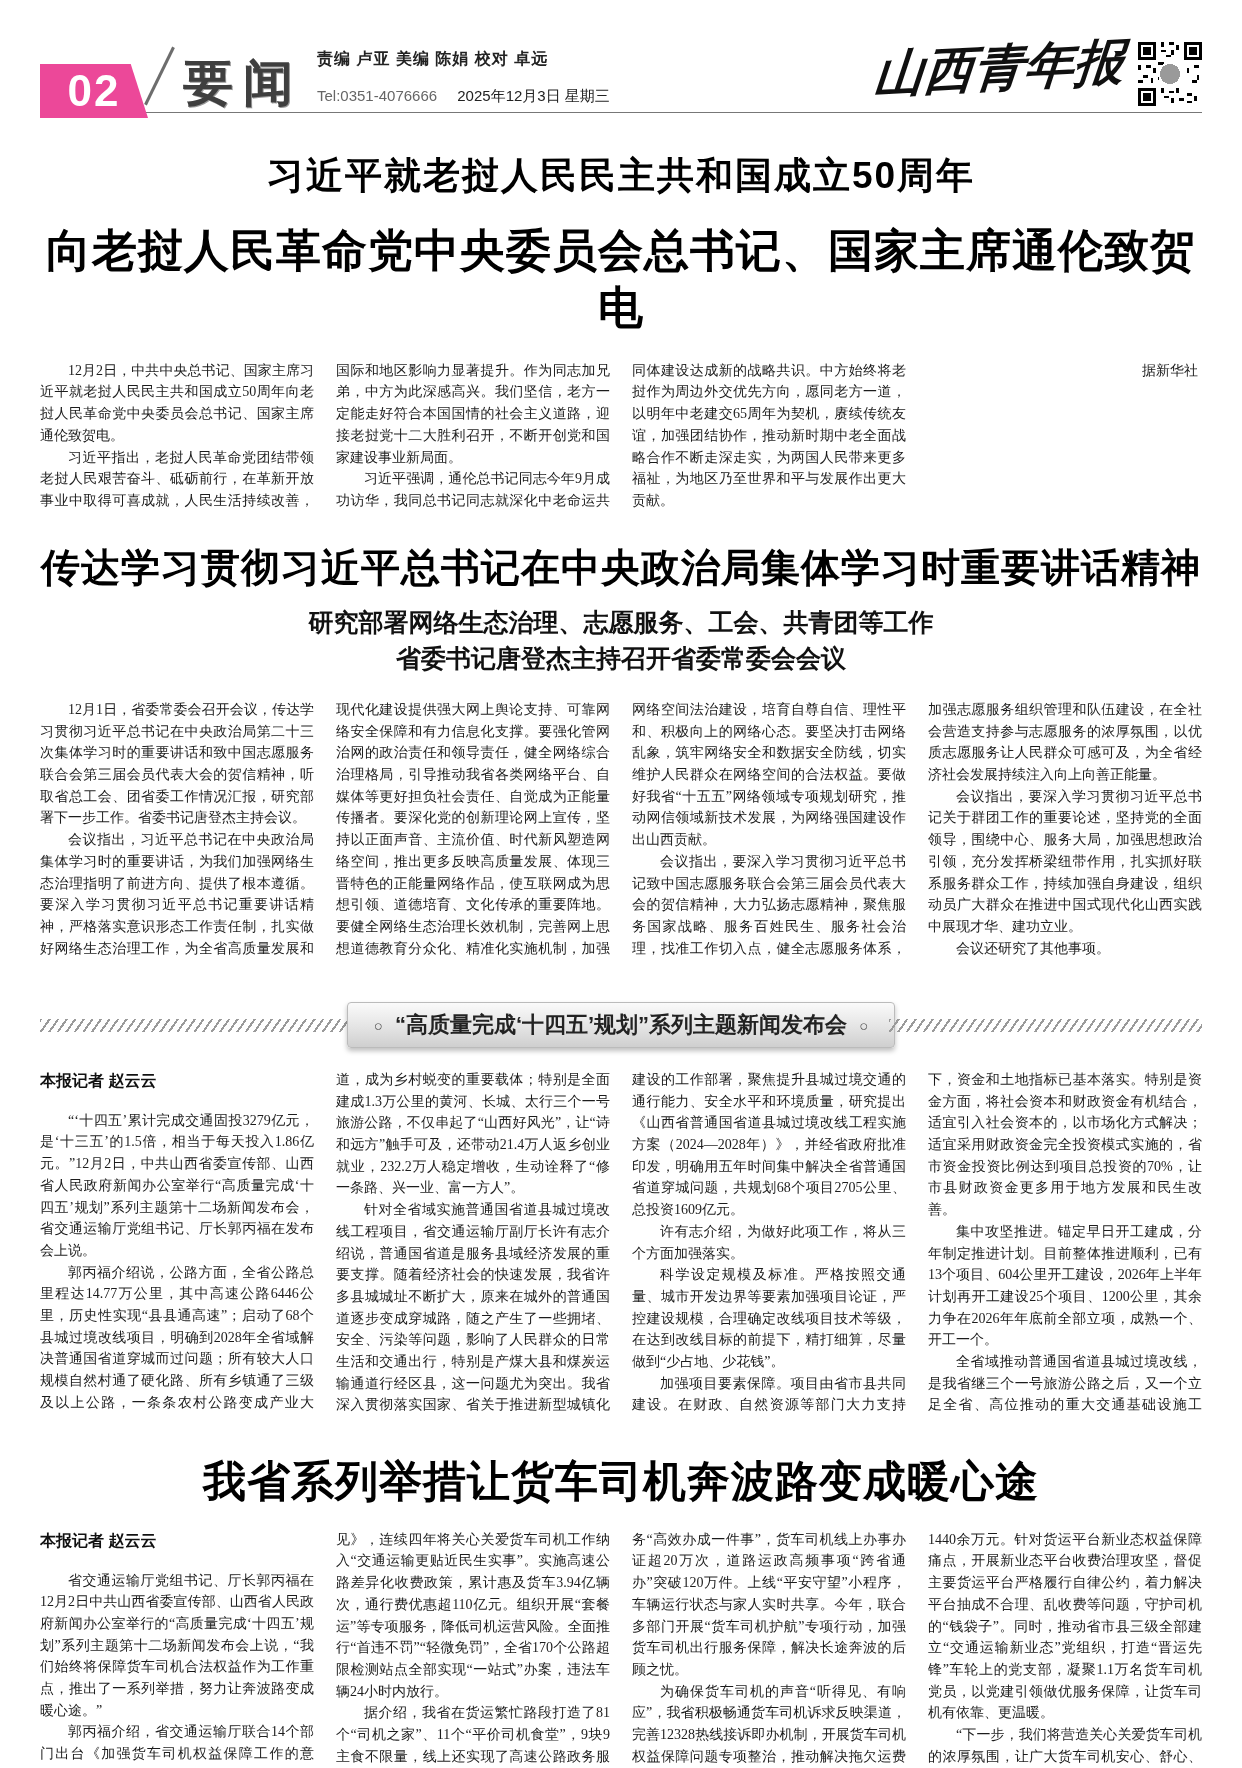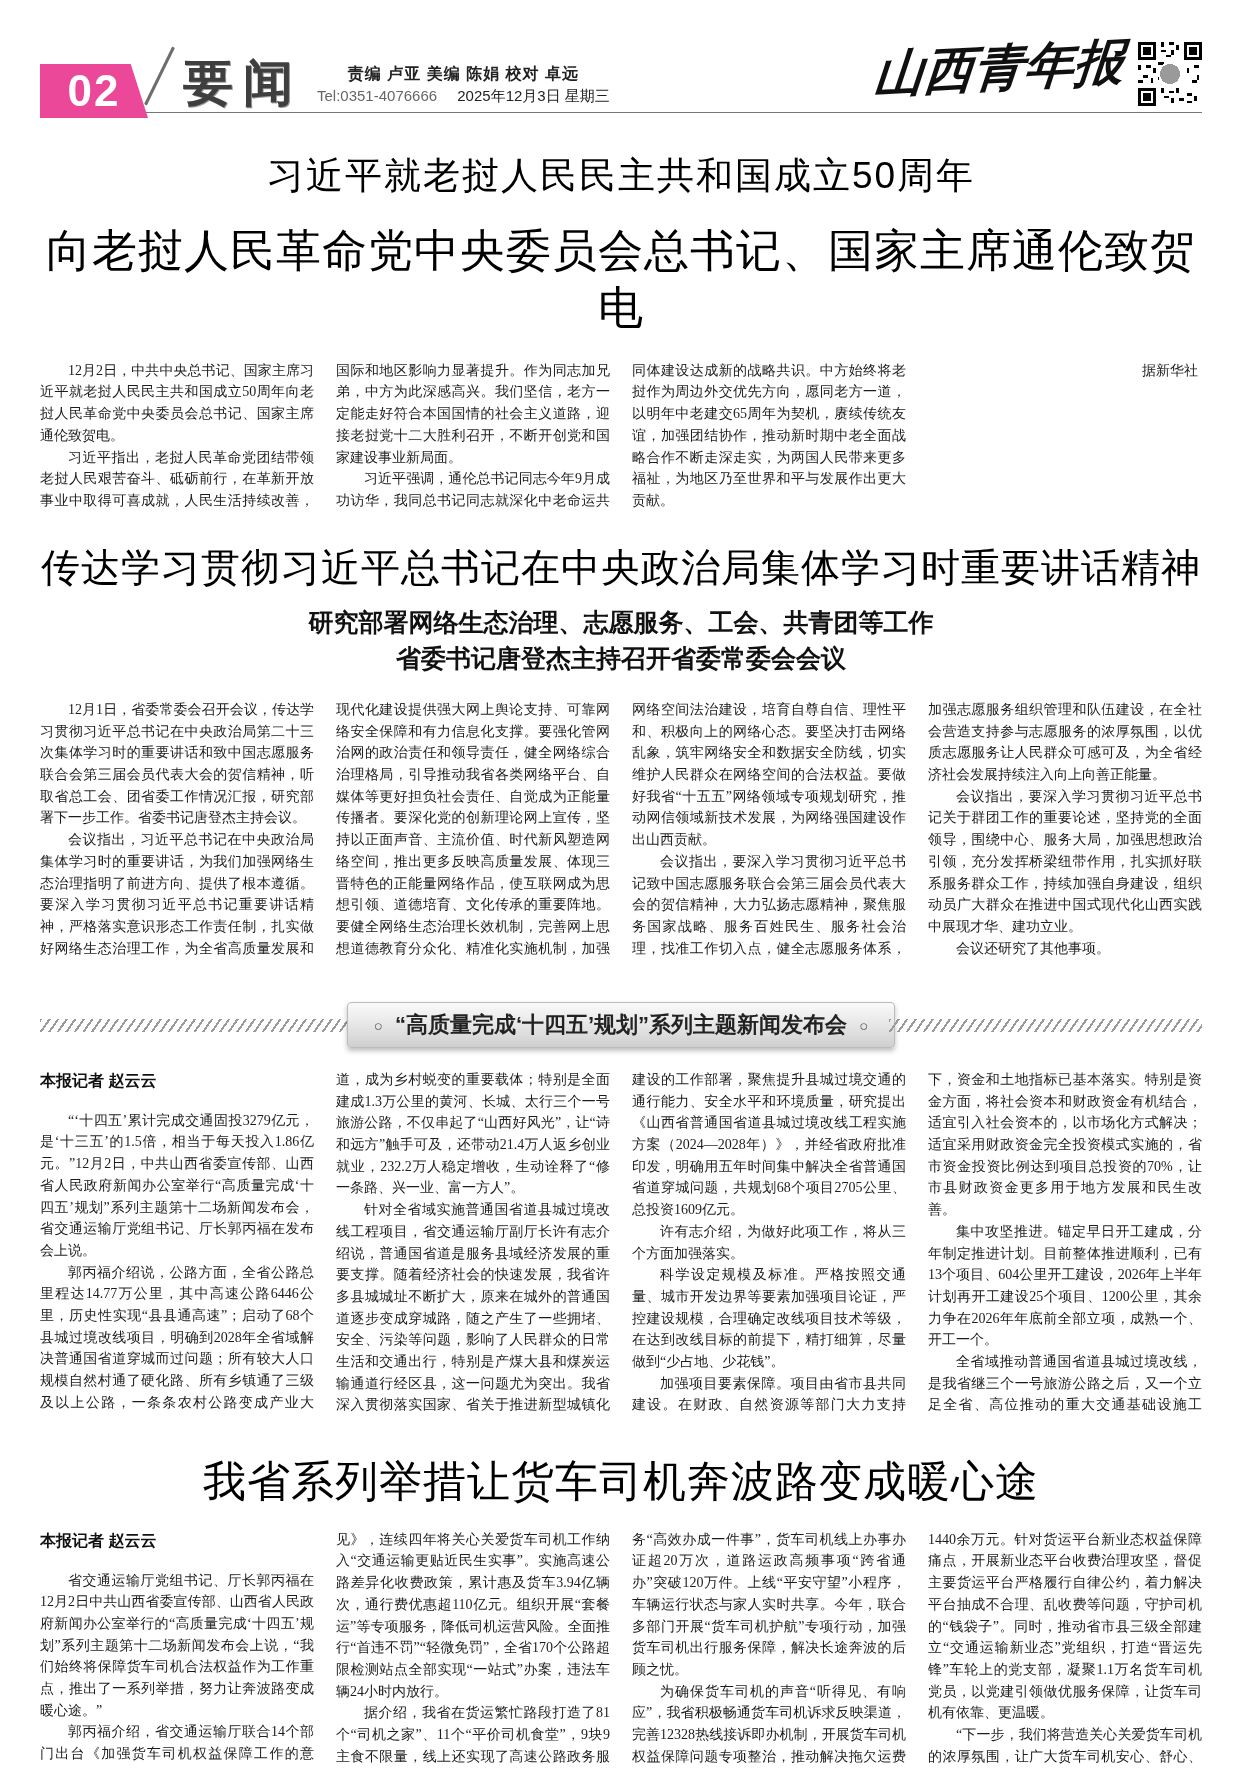--- a/index.html
+++ b/index.html
@@ -8,32 +8,32 @@
 
   
   .header{position:relative;display:flex;align-items:flex-end;border-bottom:1.5px solid #777;padding-bottom:4px;height:78px;}
   .page-num-block{width:108px;height:54px;background:#ec4899;color:#fff;
     font-family:"Liberation Sans","DejaVu Sans",sans-serif;font-weight:bold;font-size:44px;
     display:flex;align-items:center;justify-content:center;
     clip-path:polygon(0 0,84% 0,100% 100%,0 100%);transform:translateY(10px);letter-spacing:2px;}
   .diag{width:3px;height:64px;background:#6d6d6d;transform:rotate(26deg);margin:0 22px 0 10px;}
   .section-title{font-size:50px;font-weight:900;color:#3f3f3f;letter-spacing:10px;line-height:1;
     font-family:"Liberation Serif",serif;text-shadow:1px 1px 0 #9a9a9a;margin-right:14px;}
-  .editor-block{display:flex;flex-direction:column;justify-content:flex-end;gap:2px;padding-bottom:2px;
-    font-family:"Liberation Sans","DejaVu Sans",sans-serif;align-items:center;}
+  .editor-block{display:flex;flex-direction:column;justify-content:flex-end;gap:17px;padding-bottom:2px;
+    font-family:"Liberation Sans","DejaVu Sans",sans-serif;}
   .editor-line{font-size:16px;color:#222;font-weight:bold;letter-spacing:1px;}
   .tel-line{font-size:15px;color:#666;}
   .tel-line .date{color:#222;font-weight:normal;margin-left:16px;margin-top:16px;}
   .header-spacer{flex:1;}
   .masthead{font-family:"DejaVu Serif",serif;font-style:italic;font-weight:bold;font-size:50px;color:#101010;
     transform:rotate(-3deg) skewX(-8deg);margin:0 14px 6px 0;white-space:nowrap;}
   .qr-wrap{width:64px;height:64px;margin-bottom:2px;}
 
   
-  .headline{font-family:"Liberation Sans","DejaVu Sans",sans-serif;font-weight:400;color:#000;
+  .headline{font-family:"Liberation Sans","DejaVu Sans",sans-serif;font-weight:700;color:#000;
     text-align:center;line-height:1.25;}
   .body-cols{column-count:4;column-gap:22px;column-fill:auto;text-align:justify;
     font-size:14px;line-height:1.55;color:#1c1c1c;overflow:hidden;}
   .body-cols p{margin:0;text-indent:2em;}
   .source{font-family:"Liberation Sans","DejaVu Sans",sans-serif;font-weight:normal;text-align:right;
     text-indent:0 !important;padding-right:4px;margin-top:2px !important;}
   .byline{font-family:"Liberation Sans","DejaVu Sans",sans-serif;font-weight:bold;font-size:16px;
     color:#111;margin:0 0 16px 0;}
 
   

